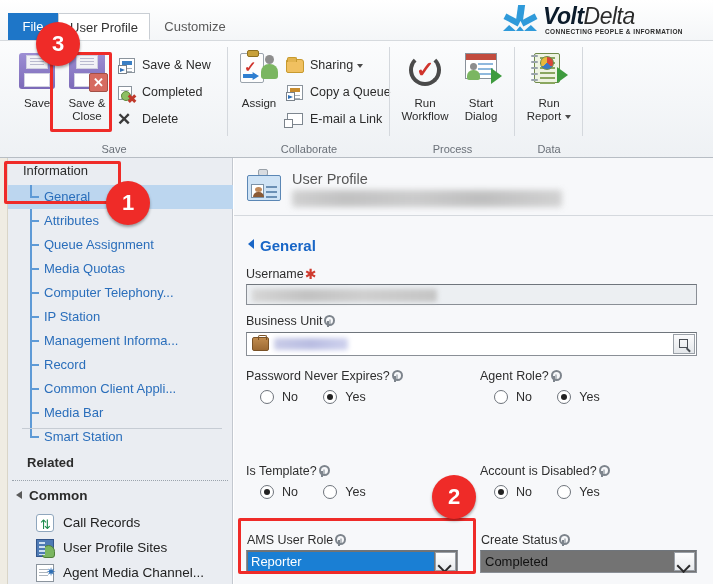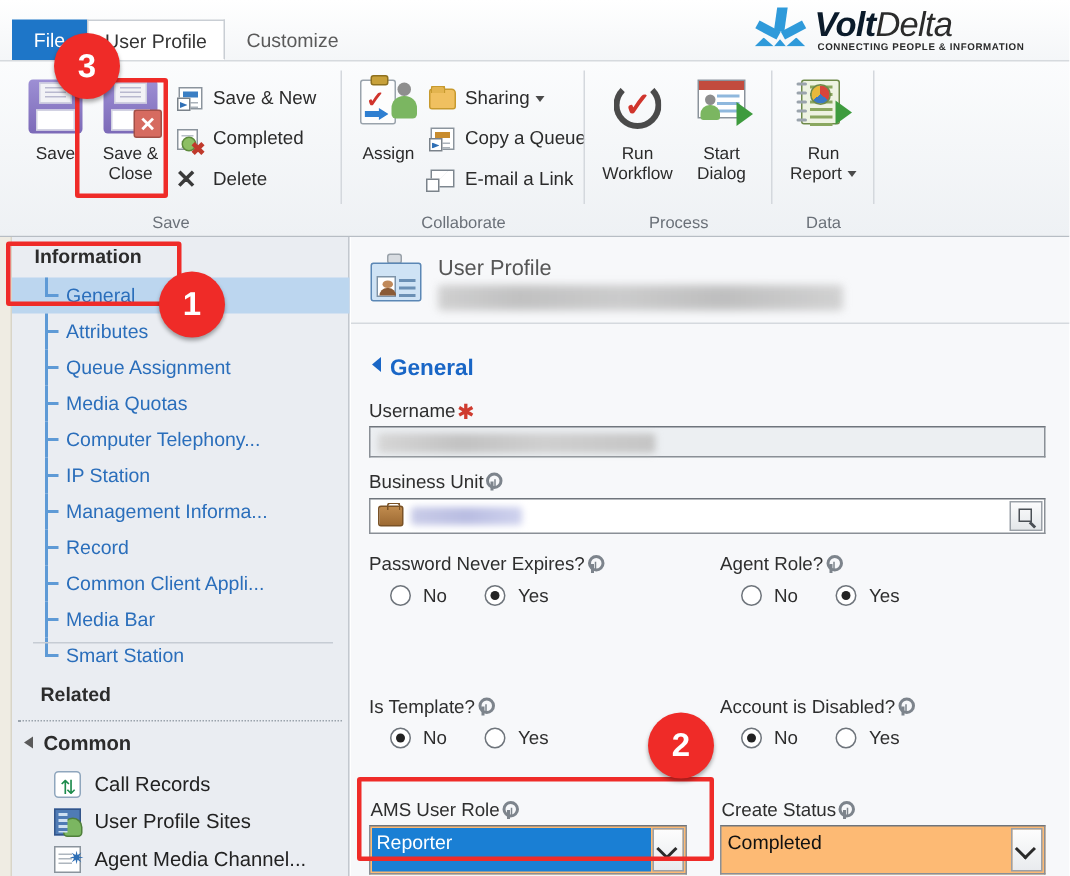--- a/index.html
+++ b/index.html
@@ -138,21 +138,21 @@
   .deact .g { position:absolute; left:3px; top:5px; width:10px; height:10px; border-radius:50%; background:#8dbf63; border:1px solid #5d8a3c; }
   .deact .x { position:absolute; right:-1px; bottom:-2px; color:#c0392b; font-size:12px; font-weight:bold; line-height:10px; }
 
   
   #leftedge { position:absolute; left:0; top:158px; width:8px; height:426px; background:#efece3; border-right:1px solid #d9d5c8; }
   #leftnav {
     position:absolute; left:8px; top:158px; width:225px; height:426px;
     background:#eaedf2; border-right:1px solid #c3c8cf;
   }
   #nav-info-title {
-    position:absolute; left:15px; top:5px; font-size:13px; font-weight:bold; color:#2c2c2c;
+    position:absolute; left:15px; top:5px; font-size:13px; font-weight:normal; color:#2c2c2c;
   }
   #nav-list { position:absolute; left:0; top:27px; width:225px; }
   .navitem {
     position:relative; height:24px; line-height:24px; padding-left:36px;
     font-size:13px; color:#2a6ebb;
   }
   .navitem.sel { background:#bcd6ef; }
   .navitem .tree { position:absolute; left:22px; top:0; width:9px; height:24px; }
   .navitem .tree .v { position:absolute; left:0; top:0; width:2px; height:24px; background:#5e9ad6; }
   .navitem.last .tree .v { height:12px; }
@@ -226,21 +226,21 @@
       background:linear-gradient(#fbfbfc,#e4e7ea); border:1px solid #9aa0a7; }
   #bu-lookup .mg { position:absolute; left:5px; top:4px; width:9px; height:9px; border:1.5px solid #4a4f55; }
   #bu-lookup .mg:after { content:""; position:absolute; right:-4px; bottom:-3px; width:5px; height:1.5px; background:#4a4f55; transform:rotate(45deg); }
 
   .radiorow { position:absolute; }
   .radio { position:relative; display:inline-block; margin-right:22px; font-size:12.5px; color:#2e2e2e; padding-left:22px; line-height:16px; }
   .radio .dot { position:absolute; left:0; top:1px; width:14px; height:14px; border-radius:50%;
       background:#fff; border:1px solid #6e747b; }
   .radio.on .dot:after { content:""; position:absolute; left:3px; top:3px; width:6px; height:6px; border-radius:50%; background:#222; }
 
-  .selwrap { position:absolute; height:33px; background:#fdba74; border:1px solid #8a8f96; border-top-color:#6f757c; }
+  .selwrap { position:absolute; height:23px; background:#737373; border:1px solid #8a8f96; border-top-color:#6f757c; }
   .selwrap .val { position:absolute; left:4px; top:3px; right:26px; font-size:13px; color:#111; white-space:nowrap; overflow:hidden; }
   .selwrap .arrowbox { position:absolute; right:1px; top:1px; width:21px; bottom:1px;
       background:linear-gradient(#fdfdfd,#e9ebee); border:1px solid #9aa0a7; }
   .selwrap .arrowbox:after { content:""; position:absolute; left:5px; top:8px; width:8px; height:8px;
       border-left:2px solid #2a2a2a; border-bottom:2px solid #2a2a2a; transform:rotate(-45deg) translate(-1px,-1px); }
   #ams-select { left:12px; top:544px; width:212px; }
   #ams-select .val { background:#1a7fd4; color:#fff; left:1px; top:1px; bottom:1px; right:23px; padding:2px 0 0 3px; }
   #status-select { left:246px; top:544px; width:217px; }
 
   

